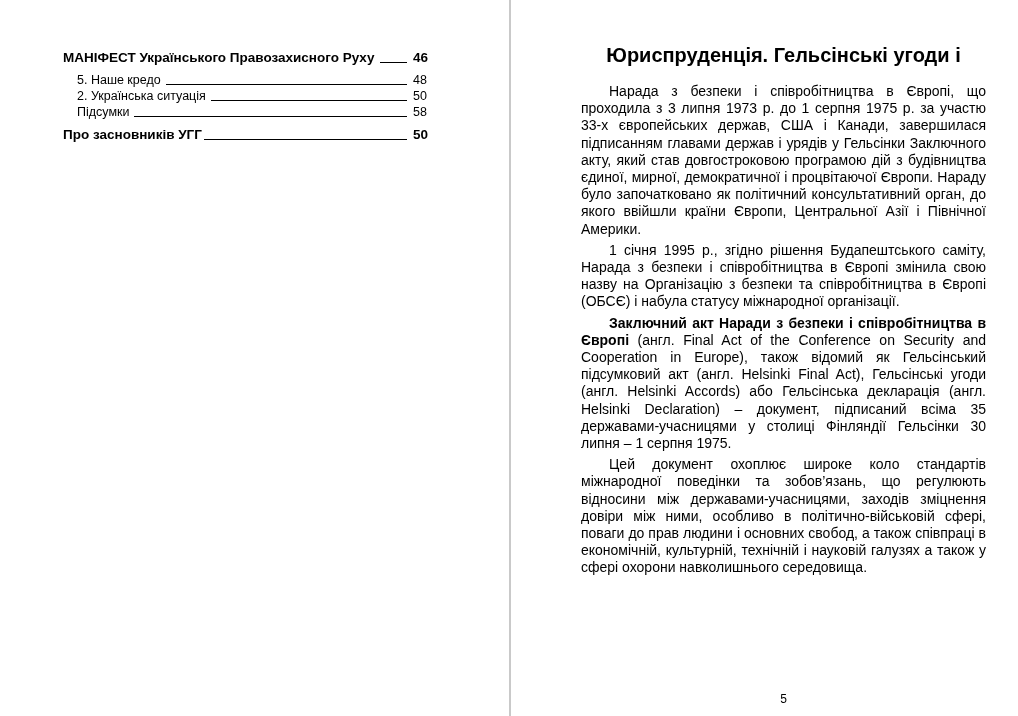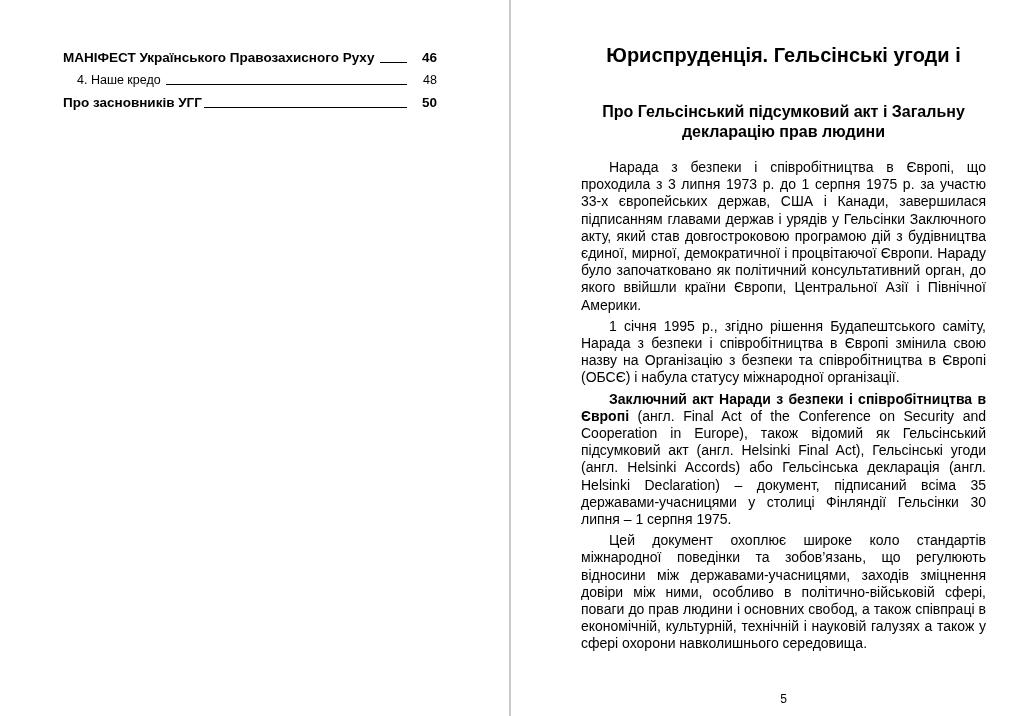--- a/index.html
+++ b/index.html
@@ -57,21 +57,21 @@
   .toc-label { white-space: nowrap; }
   .toc-leader {
     flex: 1;
     height: 0;
     border-bottom: 1px solid #000;
     margin: 0 6px 3px 5px;
   }
   .toc-leader.tight { margin-left: 2px; }
   .toc-page {
     width: 24px;
-    text-align: right;
+    text-align: left;
     white-space: nowrap;
   }
   
   .page-right {
     position: absolute;
     left: 511px;
     top: 0;
     width: 593px;
     height: 716px;
   }
@@ -122,50 +122,56 @@
   <div class="page-left">
     <div class="toc">
 
       <div class="toc-row toc-main gap-after">
         <span class="toc-label">МАНІФЕСТ Українського Правозахисного Руху</span>
         <span class="toc-leader"></span>
         <span class="toc-page">46</span>
       </div>
 
       <div class="toc-row toc-sub">
-        <span class="toc-label">4. Наше кредо</span>
+        <span class="toc-label">5. Наше кредо</span>
         <span class="toc-leader"></span>
         <span class="toc-page">48</span>
       </div>
 
+      <div class="toc-row toc-sub">
+        <span class="toc-label">2. Українська ситуація</span>
+        <span class="toc-leader"></span>
+        <span class="toc-page">50</span>
+      </div>
 
 
+      <div class="toc-row toc-sub">
+        <span class="toc-label">Підсумки</span>
+        <span class="toc-leader"></span>
+        <span class="toc-page">58</span>
+      </div>
 
       <div class="toc-row toc-main gap-before">
         <span class="toc-label">Про засновників УГГ</span>
         <span class="toc-leader tight"></span>
         <span class="toc-page">50</span>
       </div>
 
     </div>
   </div>
 
   <div class="page-divider"></div>
 
   <div class="page-right">
     <div class="content">
 
       <h1 class="article-title">
         <span class="tline">Юриспруденція. Гельсінські угоди і</span>
       </h1>
 
-      <h2 class="article-subtitle">
-        <span class="tline">Про Гельсінський підсумковий акт і Загальну</span>
-        <span class="tline">декларацію прав людини</span>
-      </h2>
 
       <div class="body-text">
         <p class="body-par"><b></b><span>Нарада з безпеки і співробітництва в Європі, що проходила з 3 липня 1973 р. до 1 серпня 1975 р. за участю 33-х європейських держав, США і Канади, завершилася підписанням главами держав і урядів у Гельсінки Заключного акту, який став довгостроковою програмою дій з будівництва єдиної, мирної, демократичної і процвітаючої Європи. Нараду було започатковано як політичний консультативний орган, до якого ввійшли країни Європи, Центральної Азії і Північної Америки.</span></p>
         <p class="body-par"><b></b><span>1 січня 1995 р., згідно рішення Будапештського саміту, Нарада з безпеки і співробітництва в Європі змінила свою назву на Організацію з безпеки та співробітництва в Європі (ОБСЄ) і набула статусу міжнародної організації.</span></p>
         <p class="body-par"><b>Заключний акт Наради з безпеки і співробітництва в Європі</b><span> (англ. Final Act of the Conference on Security and Cooperation in Europe), також відомий як Гельсінський підсумковий акт (англ. Helsinki Final Act), Гельсінські угоди (англ. Helsinki Accords) або Гельсінська декларація (англ. Helsinki Declaration) – документ, підписаний всіма 35 державами-учасницями у столиці Фінляндії Гельсінки 30 липня – 1 серпня 1975.</span></p>
         <p class="body-par"><b></b><span>Цей документ охоплює широке коло стандартів міжнародної поведінки та зобов’язань, що регулюють відносини між державами-учасницями, заходів зміцнення довіри між ними, особливо в політично-військовій сфері, поваги до прав людини і основних свобод, а також співпраці в економічній, культурній, технічній і науковій галузях а також у сфері охорони навколишнього середовища.</span></p>
       </div>
 
       <div class="page-number">5</div>
 

